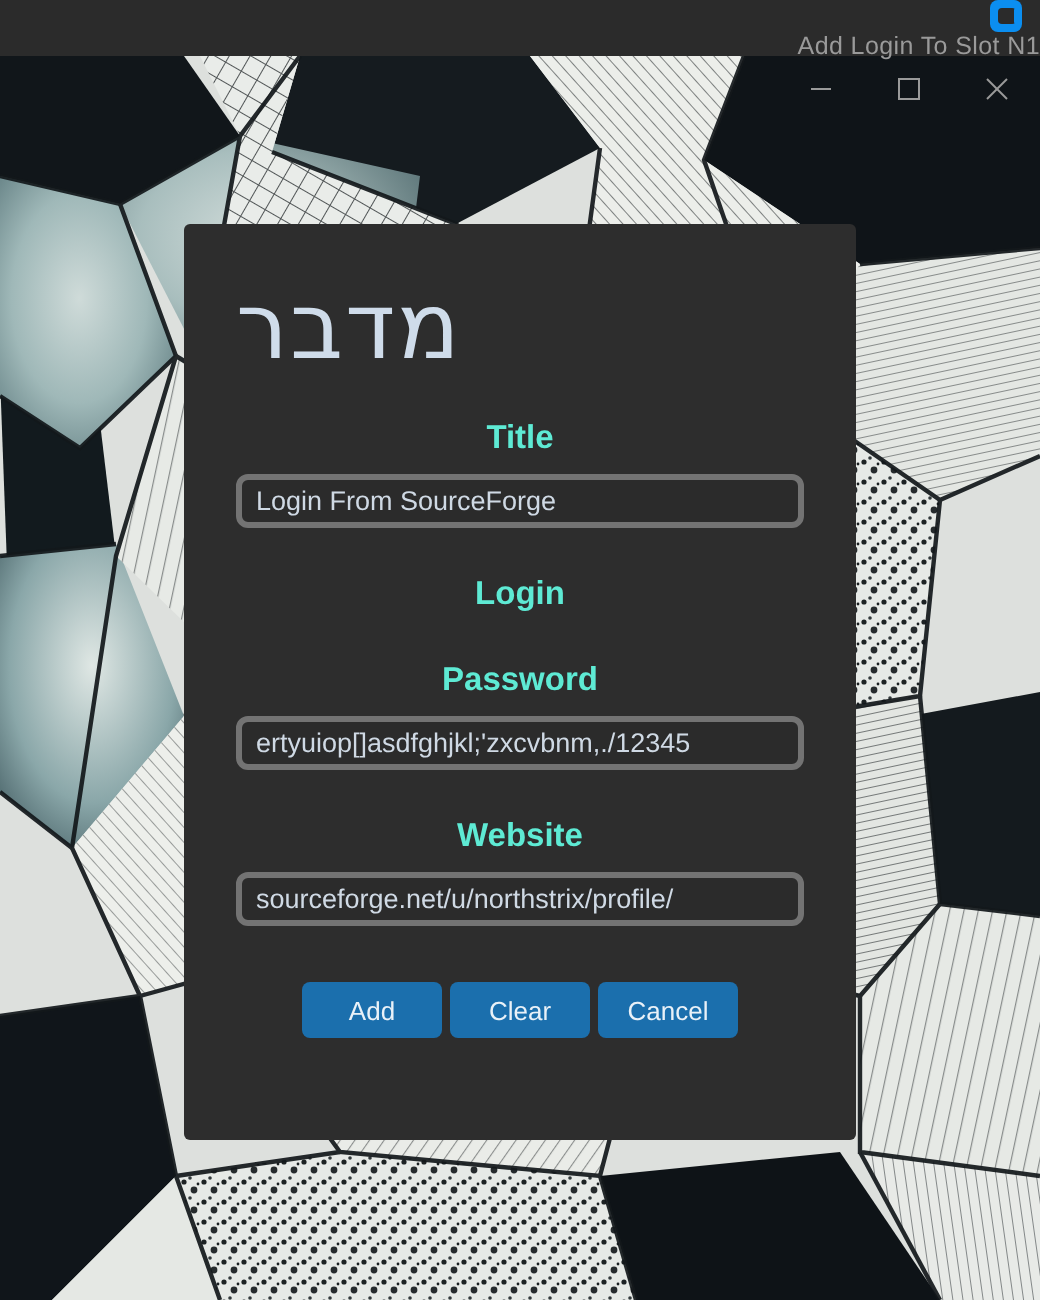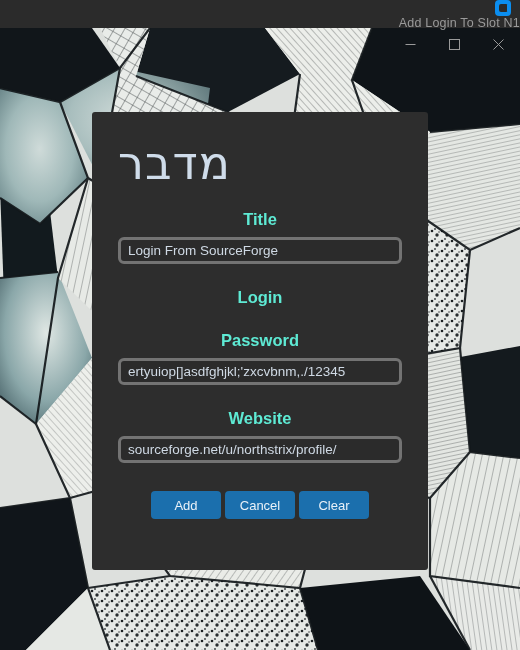--- a/index.html
+++ b/index.html
@@ -249,18 +249,18 @@
     <div class="field-label">Login</div>
 
     <div class="field-label">Password</div>
     <input class="field-input" type="text" value="ertyuiop[]asdfghjkl;'zxcvbnm,./12345" style="">
 
     <div class="field-label">Website</div>
     <input class="field-input" type="text" value="sourceforge.net/u/northstrix/profile/" style="">
 
     <div class="btn-row">
       <button class="btn">Add</button>
+      <button class="btn">Clear</button>
       <button class="btn">Cancel</button>
-      <button class="btn">Clear</button>
     </div>
 
   </div>
 </div>
 
 </body></html>

